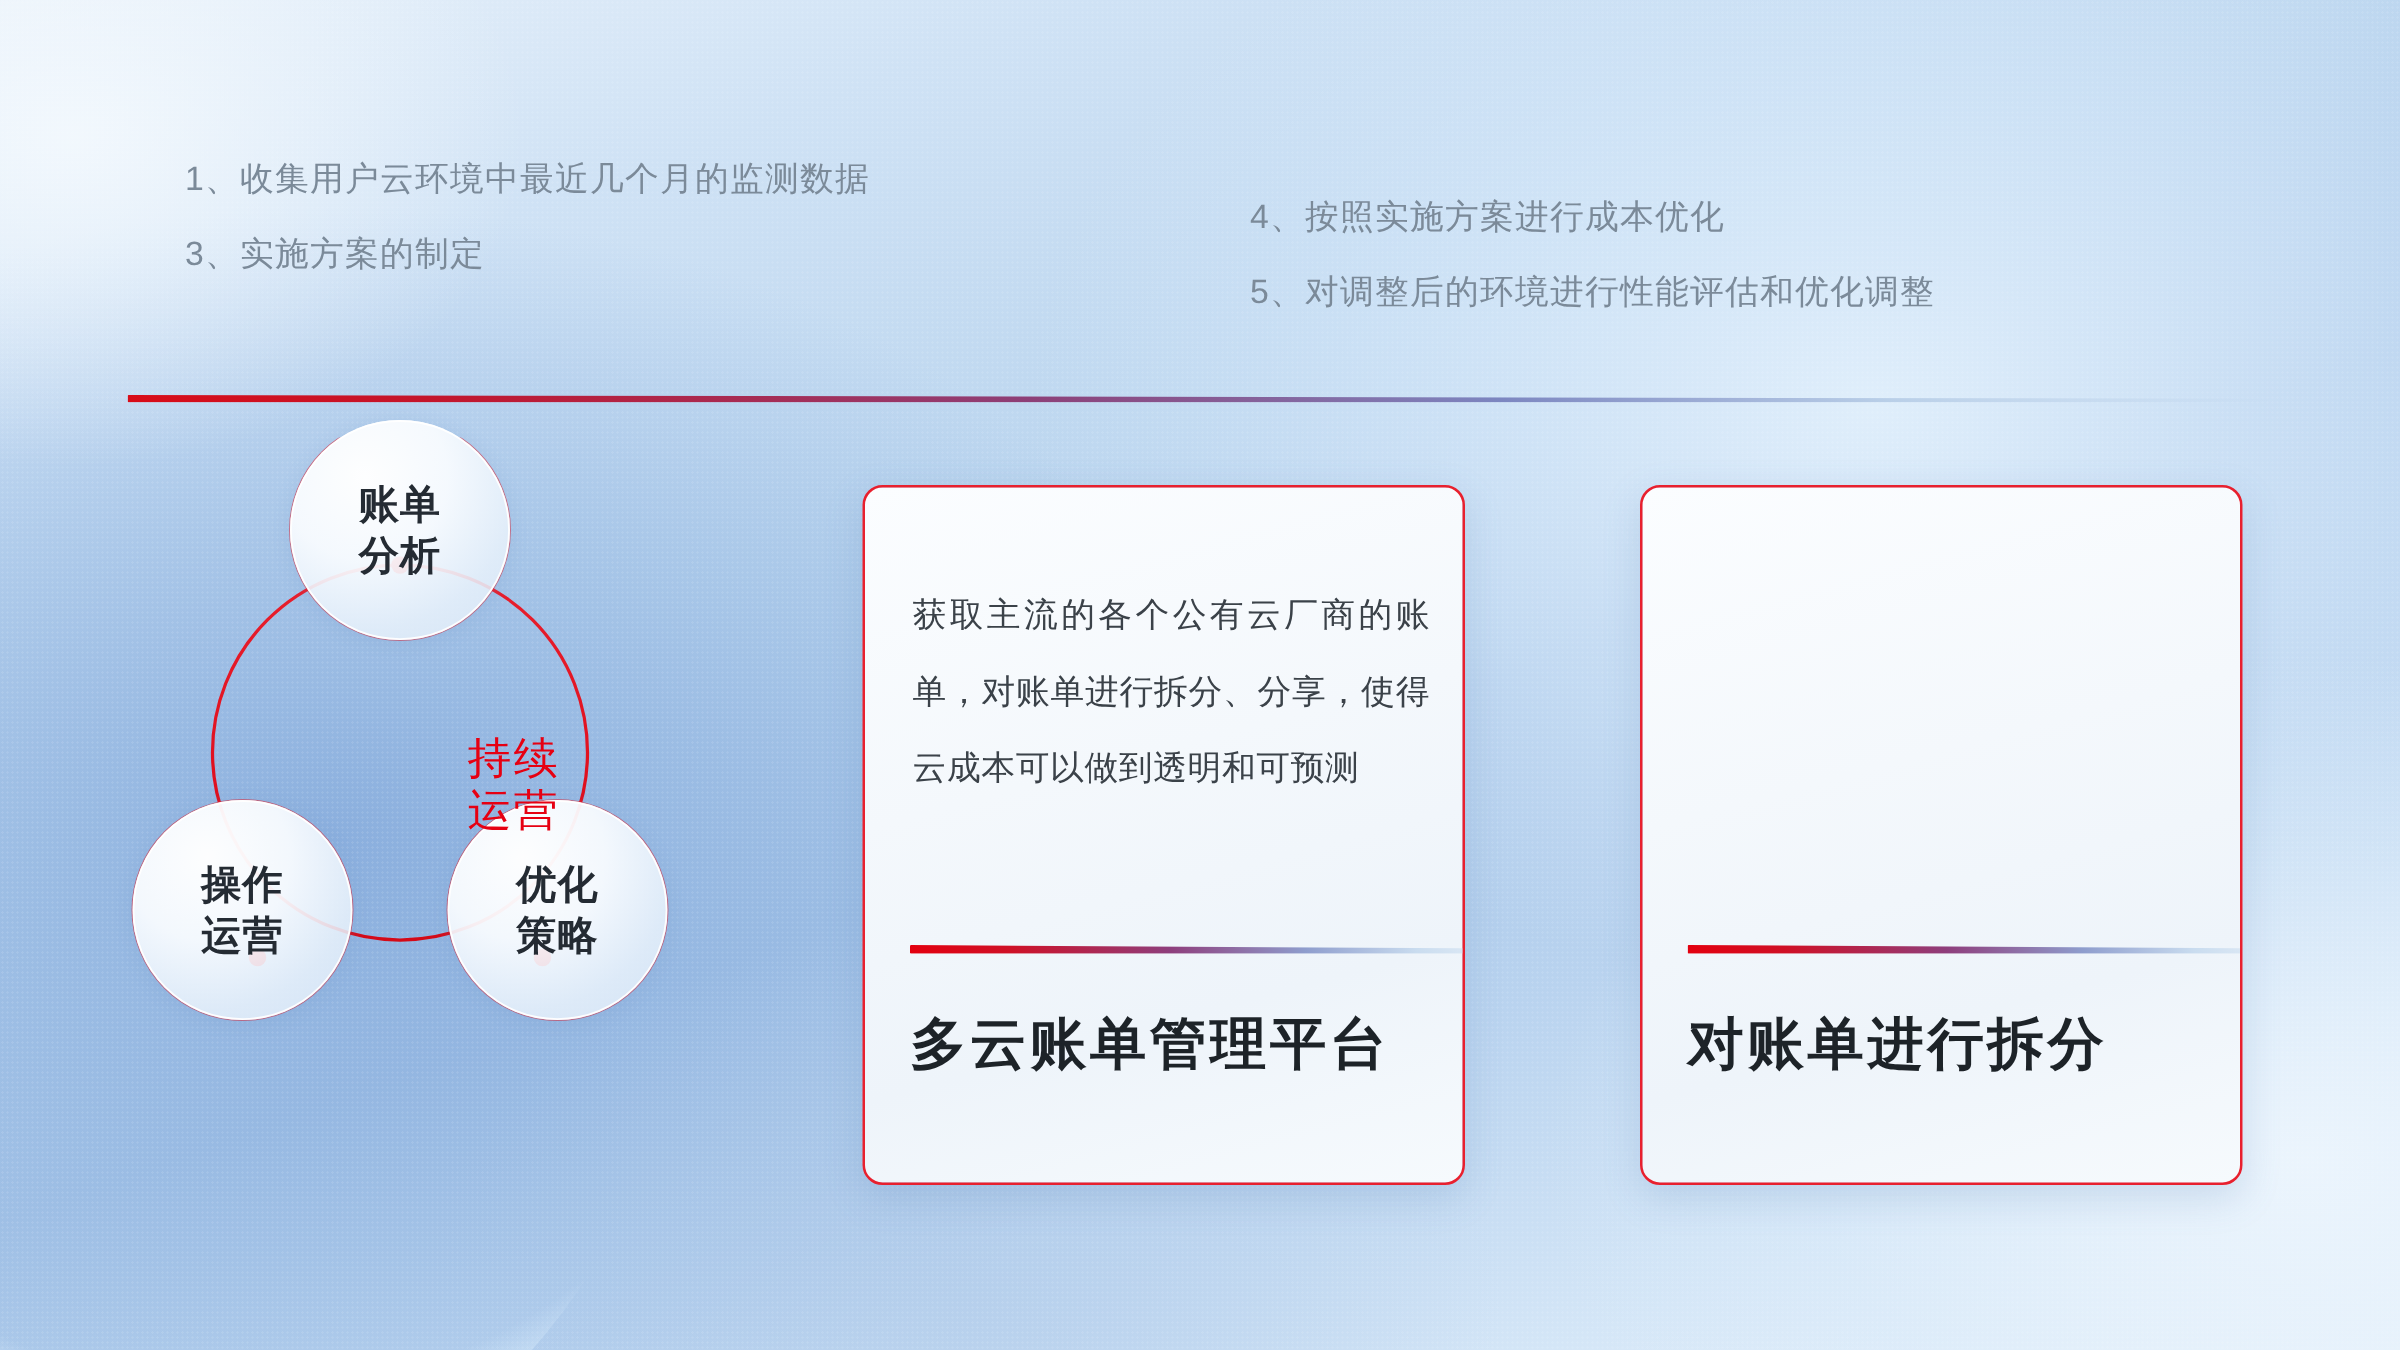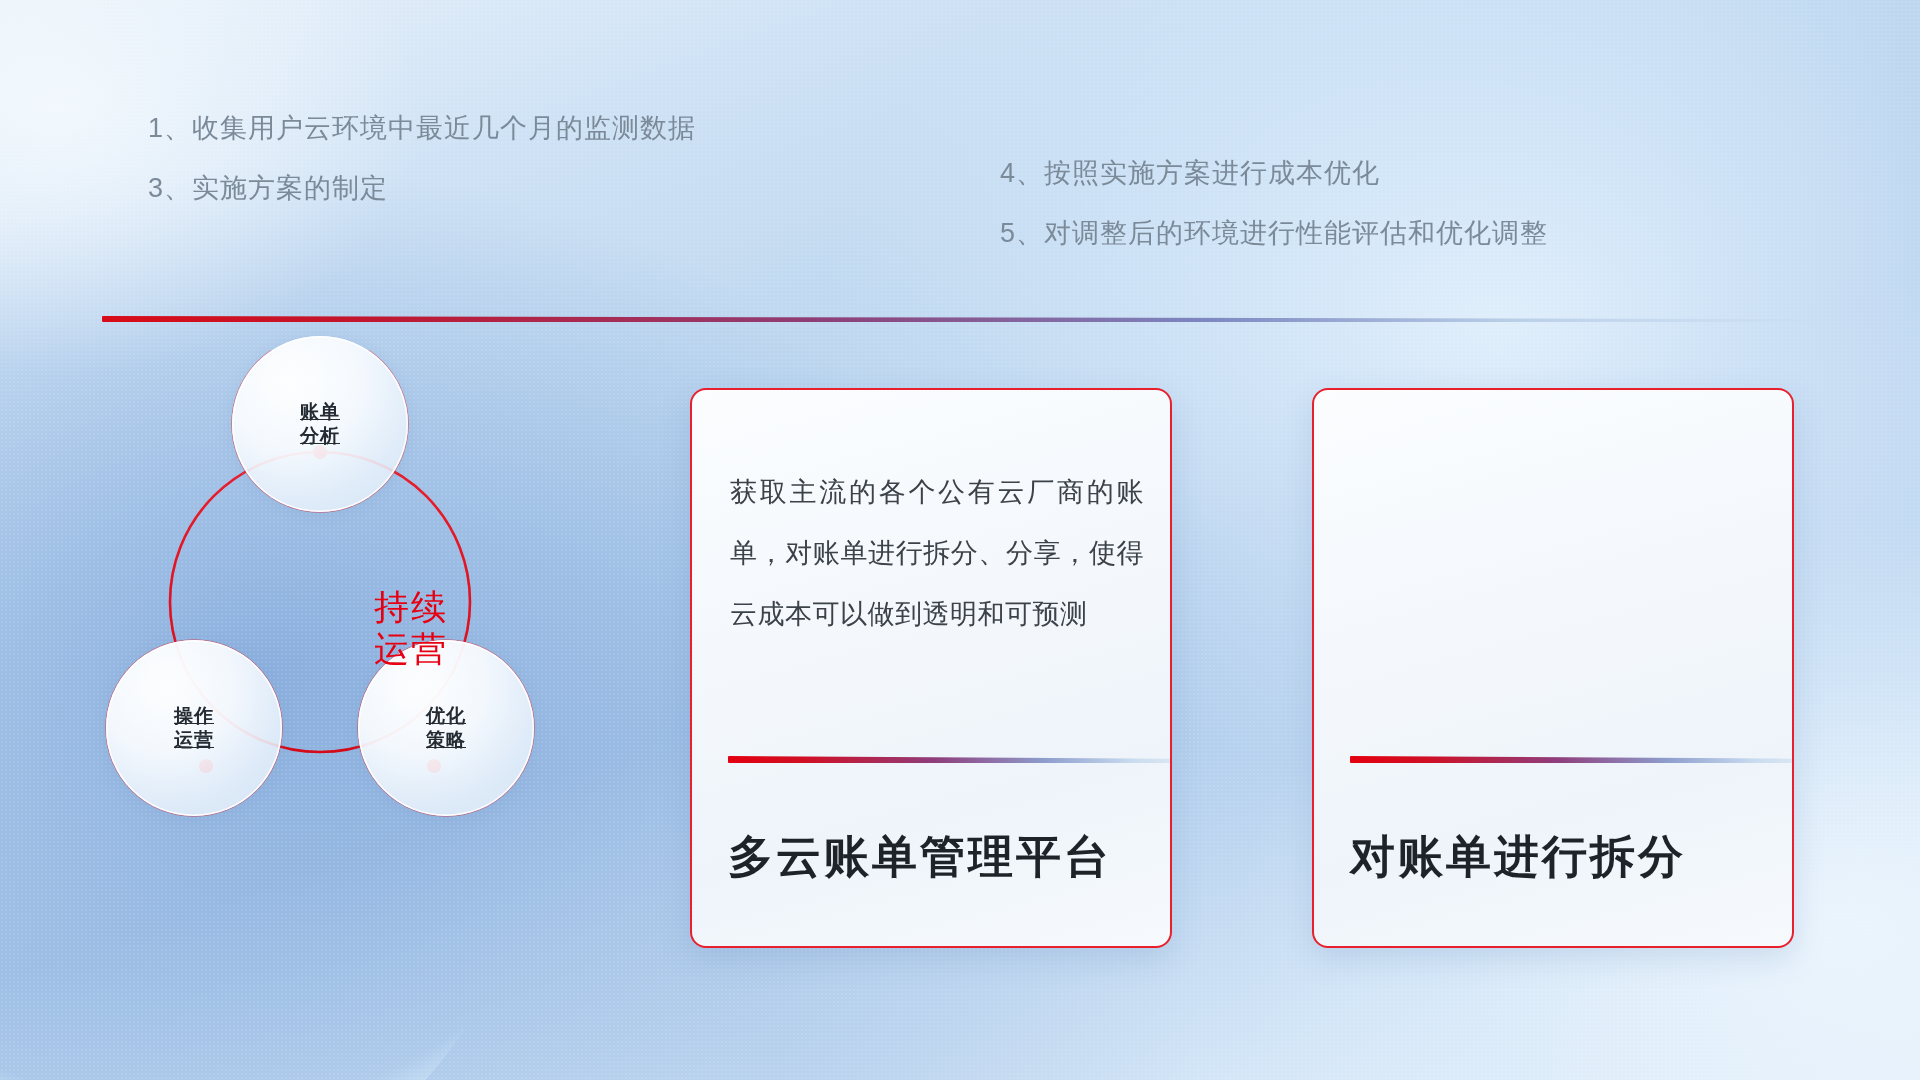--- a/index.html
+++ b/index.html
@@ -35,21 +35,21 @@
     background:radial-gradient(circle at 62% 38%, rgba(255,255,255,0) 56%, rgba(210,231,249,.60) 60%, rgba(255,255,255,0) 74%);
   }
   .bg-noise{
     background-image:radial-gradient(rgba(255,255,255,.20) 1px, rgba(255,255,255,0) 1px);
     background-size:4px 4px;opacity:.5;
   }
 
   
   .bullets{position:absolute;top:0;left:0;width:100%;}
   .bullet-col{position:absolute;}
-  .col-left{left:148px;top:115px;}
+  .col-left{left:148px;top:130px;}
   .col-right{left:1000px;top:160px;}
   .bullet-line{
     font-size:27px;color:#7b8a99;letter-spacing:1px;
     line-height:1;margin-bottom:33px;white-space:nowrap;
     font-weight:400;
   }
 
   
   .divider{
     position:absolute;left:102px;top:316px;width:1716px;height:6px;
@@ -66,21 +66,21 @@
     background:
       radial-gradient(circle at 34% 26%, rgba(255,255,255,.98) 0%, rgba(249,252,255,.94) 38%, rgba(231,241,251,.88) 70%, rgba(221,234,248,.85) 100%);
     box-shadow:0 2px 14px rgba(110,150,200,.22), inset 0 0 0 1.5px rgba(255,255,255,.92);
     display:flex;align-items:center;justify-content:center;
     text-align:center;
   }
   .bub-top{left:132px;top:-14px;width:176px;height:176px;}
   .bub-bl{left:6px;top:290px;width:176px;height:176px;}
   .bub-br{left:258px;top:290px;width:176px;height:176px;}
   .bub-label{
-    font-size:19px;font-weight:700;color:#242b33;line-height:1.28;letter-spacing:1px;text-decoration:underline;
+    font-size:32px;font-weight:700;color:#242b33;line-height:1.28;letter-spacing:1px;
   }
   .venn-center{
     position:absolute;left:216px;top:236px;width:190px;
     text-align:center;font-size:35px;font-weight:400;color:#e60012;
     line-height:1.2;letter-spacing:2px;
   }
 
   
   .card{
     position:absolute;top:388px;width:482px;height:560px;
@@ -97,24 +97,23 @@
     font-size:27px;color:#3b4249;line-height:2.25;letter-spacing:.5px;
     text-align:justify;text-align-last:left;
   }
   .card-rule{
     position:absolute;left:36px;top:366px;width:494px;height:7px;
     background:linear-gradient(90deg,#e3000f 0%,#cf1026 16%,#8e3e7c 42%,#8e9dcd 64%,#c9dcef 82%,rgba(235,243,250,0) 100%);
     clip-path:polygon(0 0,100% 3px,100% 7px,0 7px);
     border-radius:1px;
   }
   .card-title{
-    position:absolute;left:36px;top:444px;right:26px;
+    position:absolute;left:36px;top:418px;right:26px;
     font-size:45px;font-weight:800;color:#1d2328;letter-spacing:3px;
     line-height:1.2;
-    font-family:Liberation Mono, monospace;
   }
 </style>
 </head>
 <body>
 
 <div id="bg">
   <div class="bg-layer bg-base"></div>
   <div class="bg-layer bg-blob1"></div>
   <div class="bg-layer bg-blob2"></div>
   <div class="bg-layer bg-blob3"></div>

